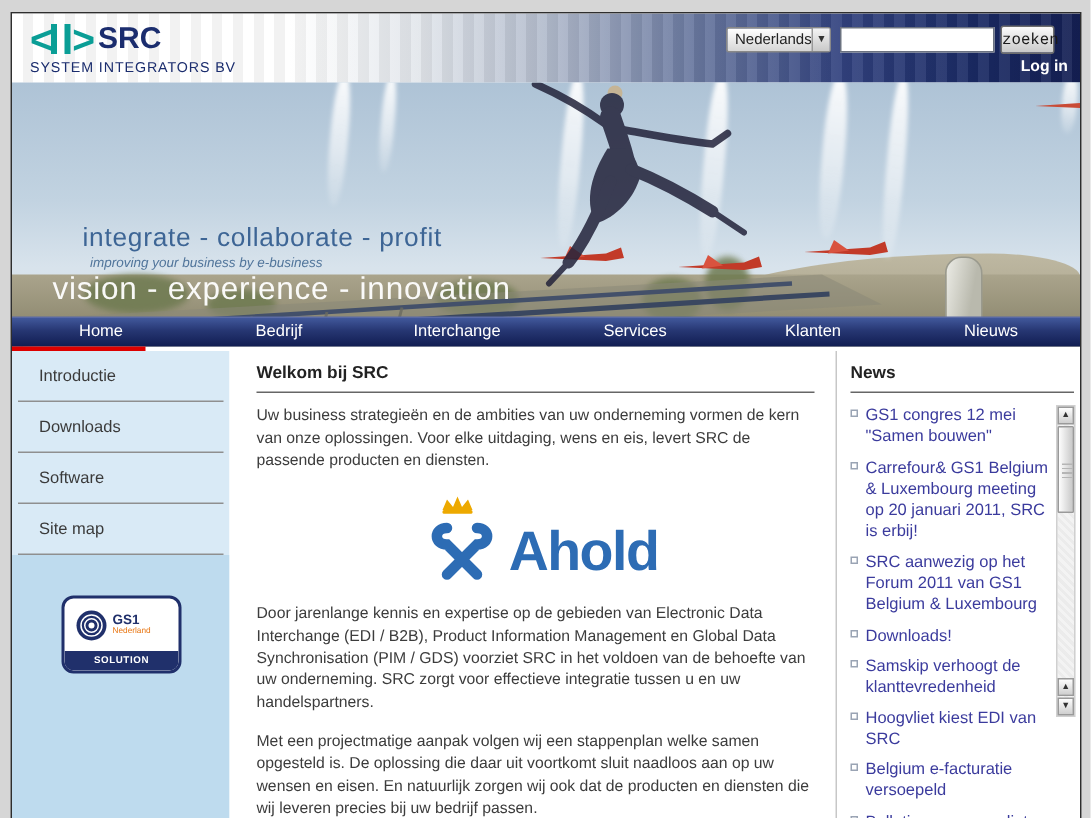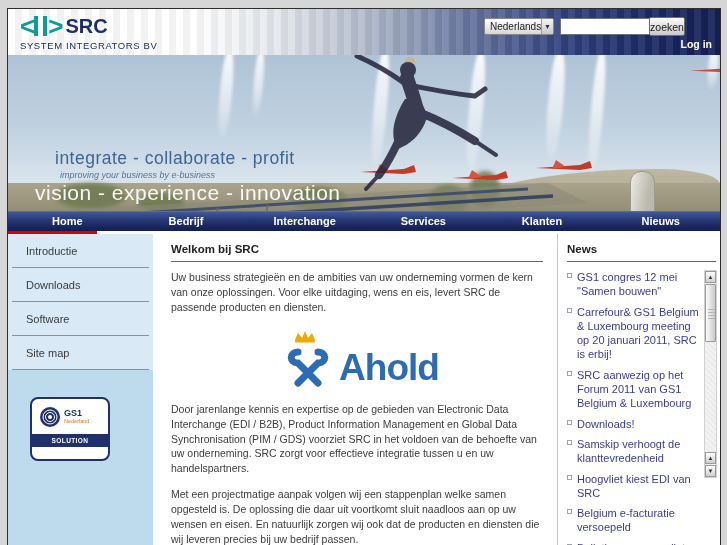--- a/index.html
+++ b/index.html
@@ -23,23 +23,23 @@
   .logo-sub { color:#1b2d6e; font-size:9.5px; letter-spacing:.6px; margin-top:2px; }
   .lang-select { position:absolute; left:476px; top:9px; width:70px; height:17px;
     background:linear-gradient(#ffffff,#d6d6d6); border:1px solid #888; border-radius:2px;
     display:flex; align-items:center; font-size:10px; color:#222; cursor:default; }
   .lang-label { flex:1; padding-left:5px; }
   .lang-arrow { width:15px; height:15px; border-left:1px solid #999;
     background:linear-gradient(#f4f4f4,#c9c9c9); display:flex; align-items:center; justify-content:center;
     font-size:7px; color:#333; }
   .search-input { position:absolute; left:552px; top:9px; width:103px; height:17px;
     border:1px solid #6b7280; background:#fff; font-size:10px; padding:0 4px; }
-  .search-btn { position:absolute; left:641px; top:8px; width:36px; height:19px;
+  .search-btn { position:absolute; left:659px; top:8px; width:36px; height:19px;
     background:linear-gradient(#fbfbfb,#c9c9c9); border:1px solid #6d6d6d; border-radius:2px;
-    font-size:10.5px; color:#1a1a1a; font-family:Liberation Sans, sans-serif; }
+    font-size:10.5px; color:#1a1a1a; font-family:Liberation Mono, monospace; }
   .login-link { position:absolute; right:8px; top:29px; color:#ffffff; font-weight:bold; font-size:10.5px;
     text-decoration:none; }
 
   
   .hero { position:absolute; left:0; top:46px; width:712px; height:176px; overflow:hidden;
     background:linear-gradient(#aec3d6 0%, #c2d3e1 45%, #d8e3ec 70%, #d9e0e5 100%);text-align:center; }
   .hill-right { position:absolute; right:0; bottom:0; width:260px; height:62px;
     background:linear-gradient(#beb8a2,#a29c82); border-radius:100% 30% 0 0/55px 20px 0 0; }
   .ground { position:absolute; left:0; bottom:0; width:712px; height:48px;
     background:linear-gradient(#aaa48c,#837e64); }
@@ -54,31 +54,31 @@
   .tracksvg { position:absolute; left:0; bottom:0; }
   .dancer { position:absolute; left:345px; top:0px; }
   .hero-t1 { position:absolute; left:47px; top:93px; font-size:17.5px; color:#3d6595; letter-spacing:.5px; }
   .hero-t2 { position:absolute; left:52px; top:115px; font-size:9px; font-style:italic; color:#51759b; }
   .hero-t3 { position:absolute; left:27px; top:126px; font-size:21px; color:rgba(255,255,255,.95); letter-spacing:.5px; }
 
   
   .nav { position:absolute; left:0; top:202px; width:712px; height:20px; display:flex;
     background:linear-gradient(#41589b 0%, #263672 45%, #111d52 100%);
     border-top:1px solid #5a6aa5; }
-  .nav-item { flex:1; text-align:center; color:#fff; font-weight:bold; font-size:11px;
+  .nav-item { flex:1; text-align:center; color:#fff; font-weight:normal; font-size:11px;
     line-height:19px; cursor:pointer; }
   .red-indicator { position:absolute; left:0; top:222px; width:89px; height:3px; background:#dd0000; }
 
   
   .content { position:absolute; left:0; top:225px; width:712px; height:320px; display:flex; }
   .sidebar { width:145px; background:#d9eaf6; display:flex; flex-direction:column; }
   .side-item { font-size:11px; color:#3a3a3a; padding:11px 0 10px 18px; cursor:pointer; }
   .side-sep { border-bottom:1px solid #8f8f8f; margin:0 4px 0 4px; }
   .sidebar-lower { flex:1; background:#bedbee; padding-top:27px; }
-  .gs1-badge { width:80px; height:64px; margin-left:22px; background:#fff;
+  .gs1-badge { width:80px; height:52px; margin-left:33px; background:#fff;
     border:2px solid #20306b; border-radius:8px; overflow:hidden; }
   .gs1-top { height:35px; display:flex; align-items:center; padding-left:7px; }
   .gs1-texts { margin-left:3px; }
   .gs1-name { font-size:9px; font-weight:bold; color:#20306b; line-height:9px; }
   .gs1-nl { font-size:5.5px; color:#e87511; line-height:7px; }
   .gs1-bottom { height:13px; background:#20306b; color:#fff; font-weight:bold; font-size:6.5px;
     text-align:center; line-height:13px; letter-spacing:.4px; }
 
   .main { width:404px; background:#fff; padding:9px 14px 0 18px; }
   .main-title { font-size:11.5px; font-weight:bold; color:#222; }

